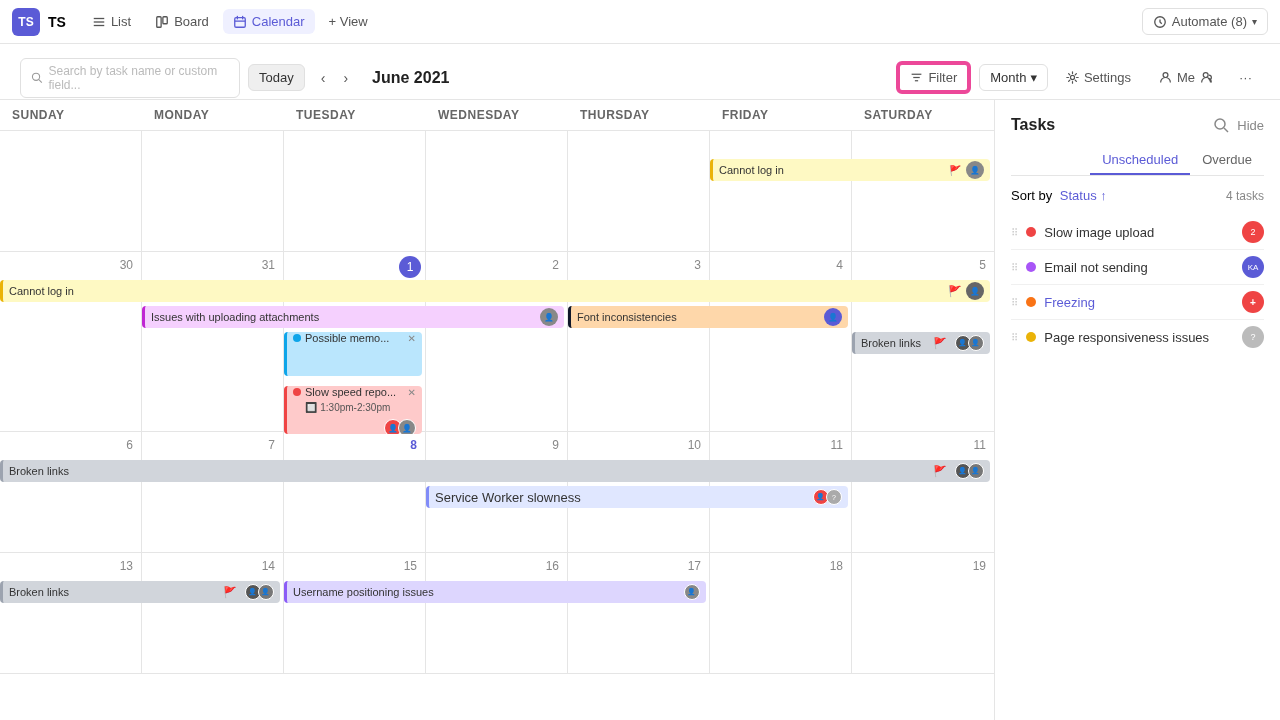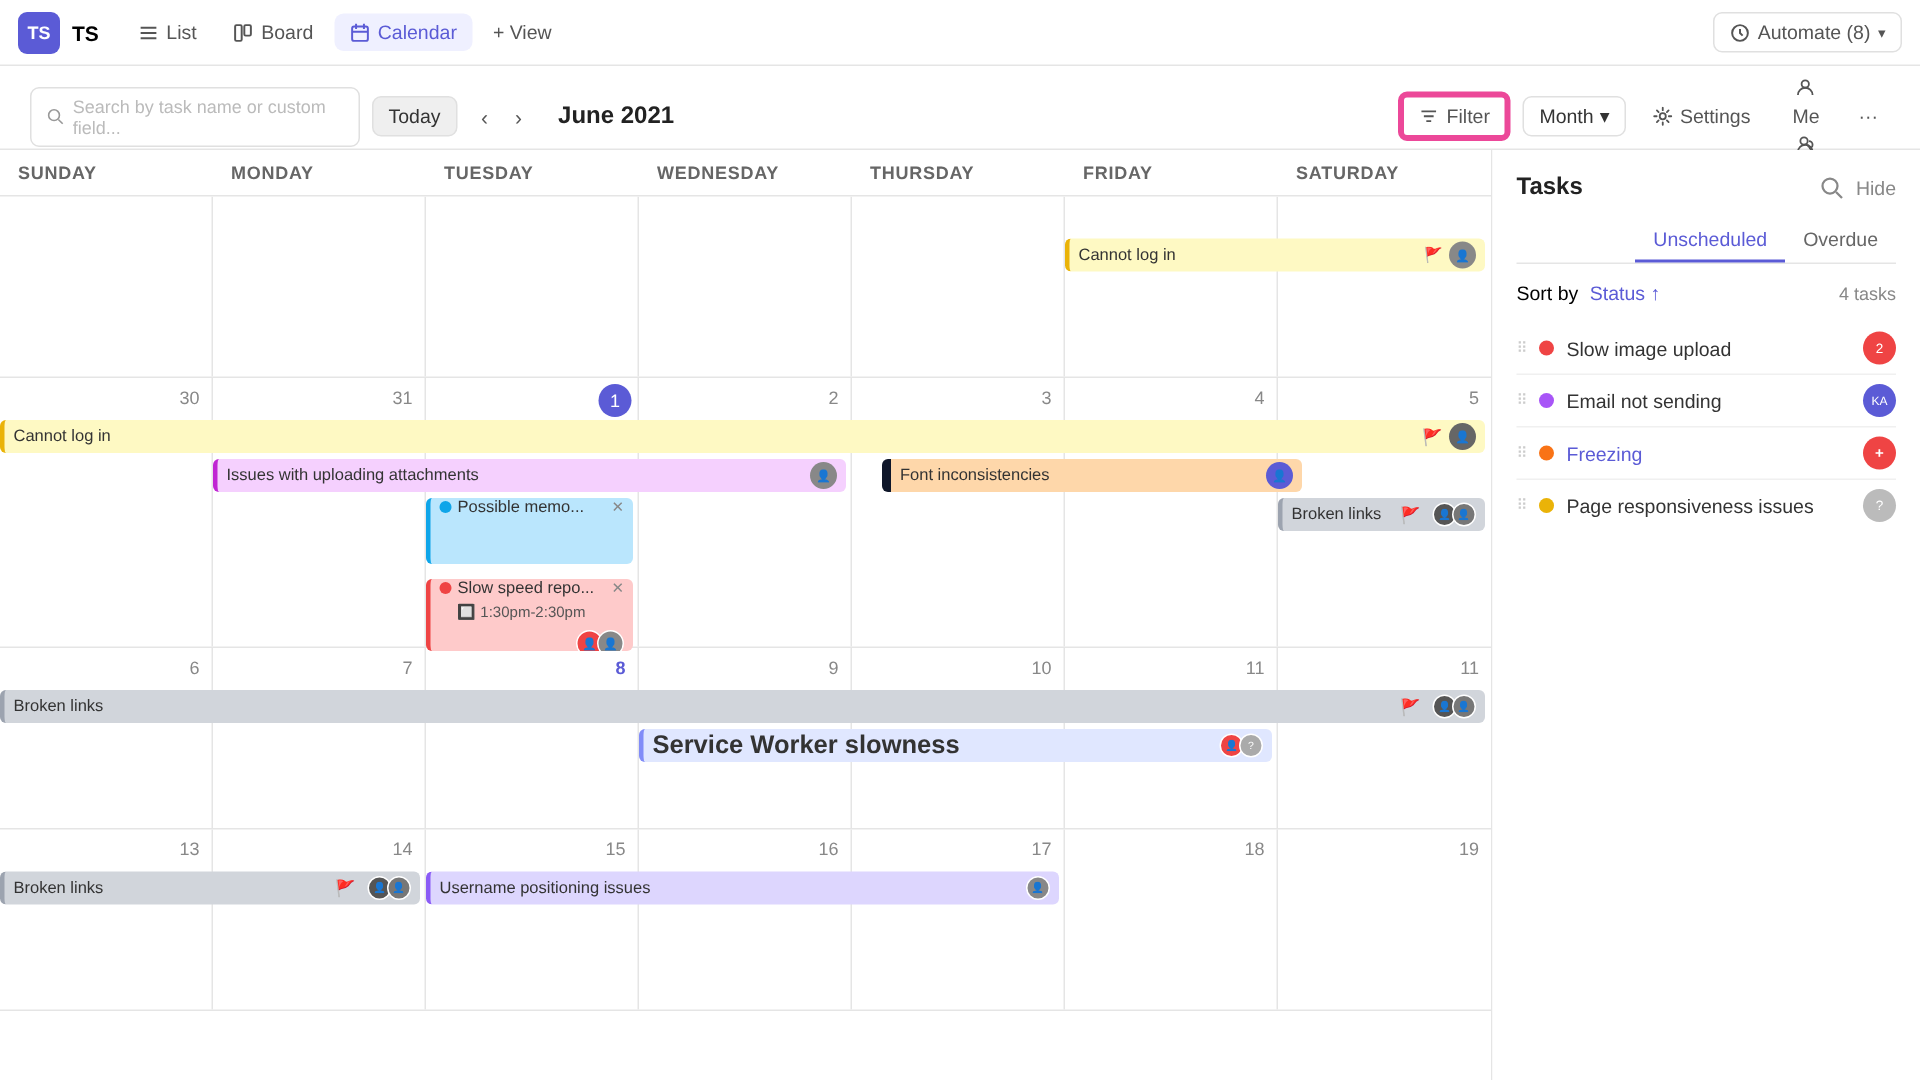--- a/index.html
+++ b/index.html
@@ -27,21 +27,21 @@
     }
     .search-box { display: flex; align-items: center; gap: 6px; border: 1px solid #e0e0e0; border-radius: 6px; padding: 5px 10px; width: 220px; color: #999; font-size: 13px; }
     .today-btn { padding: 5px 10px; border: 1px solid #e0e0e0; border-radius: 6px; cursor: pointer; font-size: 13px; color: #333; }
     .nav-arrows { display: flex; gap: 2px; }
     .arrow-btn { padding: 5px 8px; border: none; background: none; cursor: pointer; color: #555; font-size: 14px; }
     .month-title { font-size: 16px; font-weight: 600; color: #222; margin: 0 8px; }
     .toolbar-spacer { flex: 1; }
     .filter-btn { display: flex; align-items: center; gap: 5px; padding: 5px 10px; border: 4px solid #ec4899; border-radius: 6px; cursor: pointer; font-size: 13px; color: #555; }
     .month-btn { display: flex; align-items: center; gap: 4px; padding: 5px 10px; border: 1px solid #e0e0e0; border-radius: 6px; cursor: pointer; font-size: 13px; color: #333; font-weight: 500; }
     .settings-btn { display: flex; align-items: center; gap: 5px; padding: 5px 10px; cursor: pointer; font-size: 13px; color: #555; }
-    .me-btn { display: flex; align-items: center; gap: 5px; padding: 5px 10px; cursor: pointer; font-size: 13px; color: #555; flex-direction: column; }
+    .me-btn { display: flex; align-items: center; gap: 5px; padding: 5px 10px; cursor: pointer; font-size: 13px; color: #555; }
     .more-btn { padding: 5px 8px; cursor: pointer; color: #555; }
 
     
     .main { display: flex; height: calc(720px - 88px); }
 
     
     .calendar { flex: 1; overflow: hidden; display: flex; flex-direction: column; border-right: 1px solid #e5e5e5; }
     .cal-header { display: grid; grid-template-columns: repeat(7, 1fr); border-bottom: 1px solid #e5e5e5; }
     .cal-header-cell { padding: 8px 12px; font-size: 12px; font-weight: 600; color: #666; text-transform: uppercase; letter-spacing: 0.5px; }
     .cal-body { flex: 1; overflow-y: auto; }
@@ -248,21 +248,21 @@
             <span style="flex:1; overflow:hidden; font-size:11px; color:#333;">Cannot log in</span>
             <span>🚩</span>
             <div class="event-avatar" style="background:#666; width:18px; height:18px; border-radius:50%; display:flex; align-items:center; justify-content:center; font-size:8px; color:#fff;">👤</div>
           </div>
 
           <div class="event-bar" style="background:#f5d0fe; border-left:3px solid #c026d3; left:calc(1/7*100%); width:calc(3/7*100% - 4px); top:30px;">
             <span style="flex:1; overflow:hidden; font-size:11px; color:#333;">Issues with uploading attachments</span>
             <div class="event-avatar" style="background:#888; width:18px; height:18px; border-radius:50; display:flex; align-items:center; justify-content:center; font-size:8px; color:#fff;">👤</div>
           </div>
 
-          <div class="event-bar" style="background:#fed7aa; border-left:6px solid #0f172a; left:calc(4/7*100%); width:calc(2/7*100% - 4px); top:30px;margin-left:20px;">
+          <div class="event-bar" style="background:#fed7aa; border-left:3px solid #0f172a; left:calc(4/7*100%); width:calc(2/7*100% - 4px); top:30px;">
             <span style="flex:1; overflow:hidden; font-size:11px; color:#333;">Font inconsistencies</span>
             <div class="event-avatar" style="background:#5b5bd6; width:18px; height:18px; border-radius:50%; display:flex; align-items:center; justify-content:center; font-size:8px; color:#fff;">👤</div>
           </div>
 
           <div class="event-bar" style="background:#bae6fd; border-left:3px solid #0ea5e9; left:calc(2/7*100%); width:calc(1/7*100% - 4px); top:56px; flex-direction:column; align-items:flex-start; height:44px;gap:48px;">
             <div style="display:flex; align-items:center; gap:4px; width:100%;">
               <span class="event-dot" style="background:#0ea5e9;"></span>
               <span style="font-size:11px; color:#333; overflow:hidden; text-overflow:ellipsis; white-space:nowrap; flex:1;">Possible memo...</span>
               <span style="font-size:10px; color:#888;">✕</span>
             </div>
@@ -329,21 +329,21 @@
           <div class="event-bar" style="background:#d1d5db; border-left:3px solid #9ca3af; left:0; width:calc(100% - 4px); top:4px;">
             <span style="flex:1; overflow:hidden; font-size:11px; color:#333;">Broken links</span>
             <span>🚩</span>
             <div style="display:flex; margin-left:4px;">
               <div style="width:16px; height:16px; border-radius:50%; background:#555; border:1px solid #fff; display:flex; align-items:center; justify-content:center; font-size:7px; color:#fff; margin-right:-3px;">👤</div>
               <div style="width:16px; height:16px; border-radius:50%; background:#777; border:1px solid #fff; display:flex; align-items:center; justify-content:center; font-size:7px; color:#fff;">👤</div>
             </div>
           </div>
 
           <div class="event-bar" style="background:#e0e7ff; border-left:3px solid #818cf8; left:calc(3/7*100%); width:calc(3/7*100% - 4px); top:30px;">
-            <span style="flex:1; overflow:hidden; font-size:17px; color:#333;font-weight:bold;">Service Worker slowness</span>
+            <span style="flex:1; overflow:hidden; font-size:13px; color:#333;">Service Worker slowness</span>
             <div style="display:flex; margin-left:4px;">
               <div style="width:16px; height:16px; border-radius:50%; background:#ef4444; border:1px solid #fff; display:flex; align-items:center; justify-content:center; font-size:7px; color:#fff; margin-right:-3px;">👤</div>
               <div style="width:16px; height:16px; border-radius:50%; background:#aaa; border:1px solid #fff; display:flex; align-items:center; justify-content:center; font-size:7px; color:#fff;">?</div>
             </div>
           </div>
         </div>
       </div>
 
       <div class="week-container" style="position:relative; min-height:100px;">
         <div class="week-row" style="min-height:100px;">

